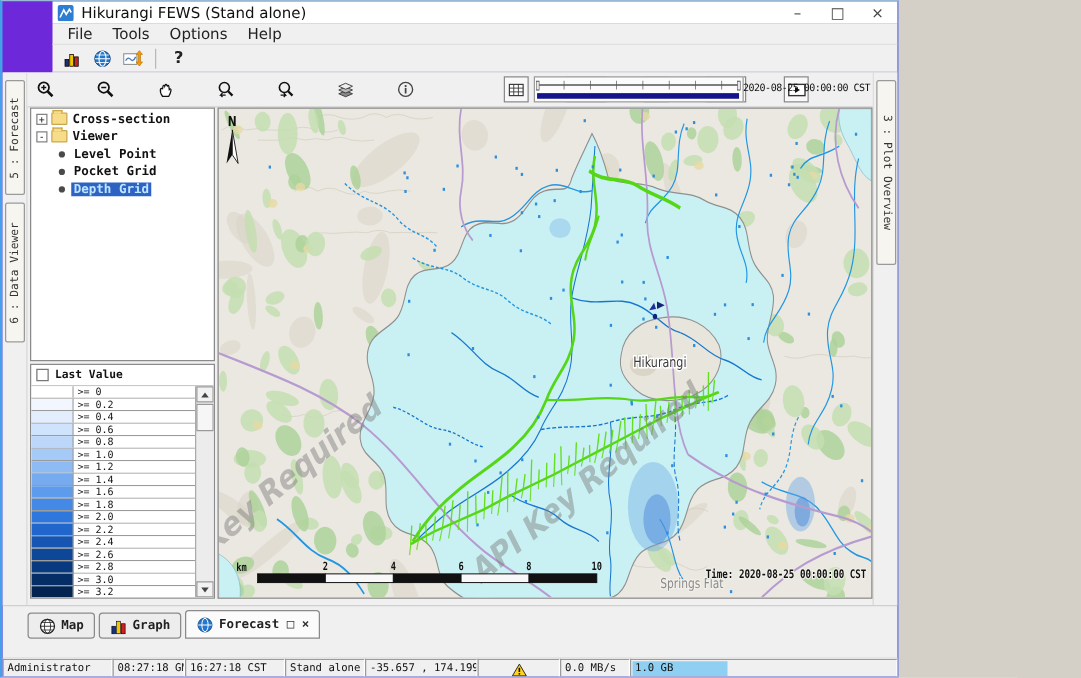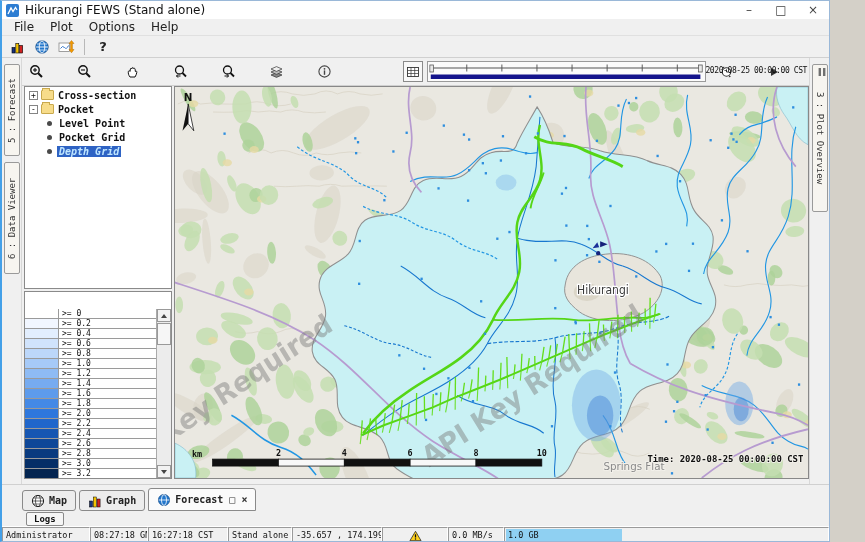--- a/index.html
+++ b/index.html
@@ -1,21 +1,21 @@
 <!DOCTYPE html>
 <html><head>
 <meta charset="utf-8">
 <style>
   * { margin:0; padding:0; box-sizing:border-box; }
   html,body { background:#d4d0c8; }
   body { font-family:"DejaVu Sans", sans-serif; }
   .window {
-    position:relative; width:830px; height:542px; background:#6d28d9;
+    position:relative; width:719px; height:542px; background:#6d28d9;
     border:1px solid #9ab8d8; border-left:2px solid #44a0e8; overflow:hidden;
-    font-size:11px; color:#111;
+    font-size:11px; color:#111;padding-left:40px;
   }
   
   .titlebar { height:18px; background:#ffffff; display:flex; align-items:center; padding-left:4px; }
   .fews-logo { width:13px; height:13px; margin-right:6px; flex:0 0 auto; }
   .title-text { font-size:12px; color:#111; }
   .win-controls { margin-left:auto; display:flex; height:100%; }
   .win-btn { width:32px; text-align:center; font-size:12px; color:#444; line-height:18px; cursor:default; }
   
   .menubar { height:17px; background:#f0f0f0; display:flex; align-items:center; padding-left:4px; border-bottom:1px solid #e0e0e0; }
   .menu-item { padding:1px 8px; font-size:12px; color:#222; }
@@ -51,21 +51,21 @@
   .tree-panel { position:absolute; left:2px; right:2px; top:0; height:203px; background:#fff; border:1px solid #8a8a8a; overflow:hidden;
                 font:10px "DejaVu Sans Mono", monospace; font-weight:bold; color:#111; }
   .tree-row { display:flex; align-items:center; height:12px; margin-top:2px; }
   .expander { width:9px; height:9px; border:1px solid #848484; background:#fff; font:8px "DejaVu Sans Mono", monospace; font-weight:normal;
               line-height:7px; text-align:center; margin:0 3px 0 4px; flex:0 0 auto; }
   .folder { width:13px; height:10px; background:#f7dc8a; border:1px solid #c9a94d; border-radius:1px; margin-right:4px; flex:0 0 auto; position:relative; }
   .folder:before { content:""; position:absolute; top:-3px; left:0; width:6px; height:2px; background:#f7dc8a; border:1px solid #c9a94d; border-bottom:none; }
   .tree-leaf { padding-left:22px; }
   .bullet { width:5px; height:5px; border-radius:50%; background:#4a4a4a; margin-right:5px; flex:0 0 auto; }
   .leaf-label { padding:0 2px; }
-  .leaf-label.selected { background:#2e63c4; color:#bfe6ff;font-style:italic; }
+  .leaf-label.selected { background:#2e63c4; color:#bfe6ff; }
   
   .legend-panel { position:absolute; left:2px; right:2px; top:205px; bottom:0; background:#fff; border:1px solid #8a8a8a; overflow:hidden; }
   .legend-header { height:17px; display:flex; align-items:center; padding-left:4px; border-bottom:1px solid #c8c8c8;
                    font:9px "DejaVu Sans Mono", monospace; font-weight:bold; }
   .checkbox { width:10px; height:10px; border:1px solid #777; background:#fff; margin-right:5px; flex:0 0 auto; }
   .legend-list { position:absolute; top:17px; left:0; right:15px; bottom:0; overflow:hidden; }
   .legend-row { display:flex; height:10px; border-bottom:1px solid #9a9a9a; }
   .legend-swatch { flex:0 0 34px; border-right:1px solid #9a9a9a; }
   .legend-label { flex:1; background:#fff; font:8px "DejaVu Sans Mono", monospace; line-height:9px; padding-left:3px; color:#111; }
   .legend-scroll { position:absolute; top:17px; right:0; bottom:0; width:15px; background:#ececec; border-left:1px solid #aaa; }
@@ -106,21 +106,21 @@
     <span class="title-text">Hikurangi FEWS  (Stand alone)</span>
     <div class="win-controls">
       <span class="win-btn">–</span>
       <span class="win-btn">□</span>
       <span class="win-btn">×</span>
     </div>
   </div>
 
   <div class="menubar">
     <span class="menu-item">File</span>
-    <span class="menu-item">Plot</span>
+    <span class="menu-item">Tools</span>
     <span class="menu-item">Options</span>
     <span class="menu-item">Help</span>
   </div>
 
   <div class="toolbar1">
     <div class="tb1-btn">
       <svg width="16" height="16" viewBox="0 0 16 16">
         <rect x="2" y="8.5" width="3" height="5.5" fill="#18317f" stroke="#000" stroke-width="0.6"></rect>
         <rect x="5.8" y="4.5" width="3" height="9.5" fill="#f4c400" stroke="#000" stroke-width="0.6"></rect>
         <rect x="9.6" y="6.5" width="3" height="7.5" fill="#d02020" stroke="#000" stroke-width="0.6"></rect>
@@ -313,37 +313,41 @@
 
           <div class="tree-panel">
             <div class="tree-row">
               <span class="expander">+</span>
               <span class="folder"></span>
               <span>Cross-section</span>
             </div>
             <div class="tree-row">
               <span class="expander">-</span>
               <span class="folder"></span>
-              <span>Pocket</span>
+              <span>Viewer</span>
             </div>
             <div class="tree-row tree-leaf">
               <span class="bullet"></span>
               <span class="leaf-label">Level Point</span>
             </div>
             <div class="tree-row tree-leaf">
               <span class="bullet"></span>
               <span class="leaf-label">Pocket Grid</span>
             </div>
             <div class="tree-row tree-leaf">
               <span class="bullet"></span>
               <span class="leaf-label selected">Depth Grid</span>
             </div>
           </div>
 
           <div class="legend-panel">
+            <div class="legend-header">
+              <span class="checkbox"></span>
+              <span>Last Value</span>
+            </div>
             <div class="legend-list">
 
             <div class="legend-row">
                 <div class="legend-swatch" style="background: rgb(255, 255, 255);"></div>
                 <div class="legend-label">&gt;= 0</div>
               </div>
                 <div class="legend-row">
                 <div class="legend-swatch" style="background: rgb(241, 246, 255);"></div>
                 <div class="legend-label">&gt;= 0.2</div>
               </div>
@@ -992,23 +996,20 @@
         <svg width="14" height="14" viewBox="0 0 14 14">
           <circle cx="7" cy="7" r="5.6" fill="#2377cc" stroke="#134a88" stroke-width="0.7"></circle>
           <ellipse cx="7" cy="7" rx="2.5" ry="5.4" fill="none" stroke="#fff" stroke-width="0.8"></ellipse>
           <line x1="1.6" y1="7" x2="12.4" y2="7" stroke="#fff" stroke-width="0.8"></line>
         </svg>
         <span>Forecast</span>
         <span class="tab-ctl">□</span>
         <span class="tab-ctl">×</span>
       </div>
     </div>
-    <div class="logs-row">
-      <span class="logs-btn">Logs</span>
-    </div>
   </div>
 
   <div class="statusbar">
     <div class="status-cell" style="width:88px">Administrator</div>
     <div class="status-cell" style="width:58px">08:27:18 GMT</div>
     <div class="status-cell" style="width:80px">16:27:18 CST</div>
     <div class="status-cell" style="width:64px">Stand alone</div>
     <div class="status-cell" style="width:90px">-35.657 , 174.199</div>
     <div class="status-cell" style="width:66px; display:flex; justify-content:center;">
       <svg width="13" height="12" viewBox="0 0 15 14">

